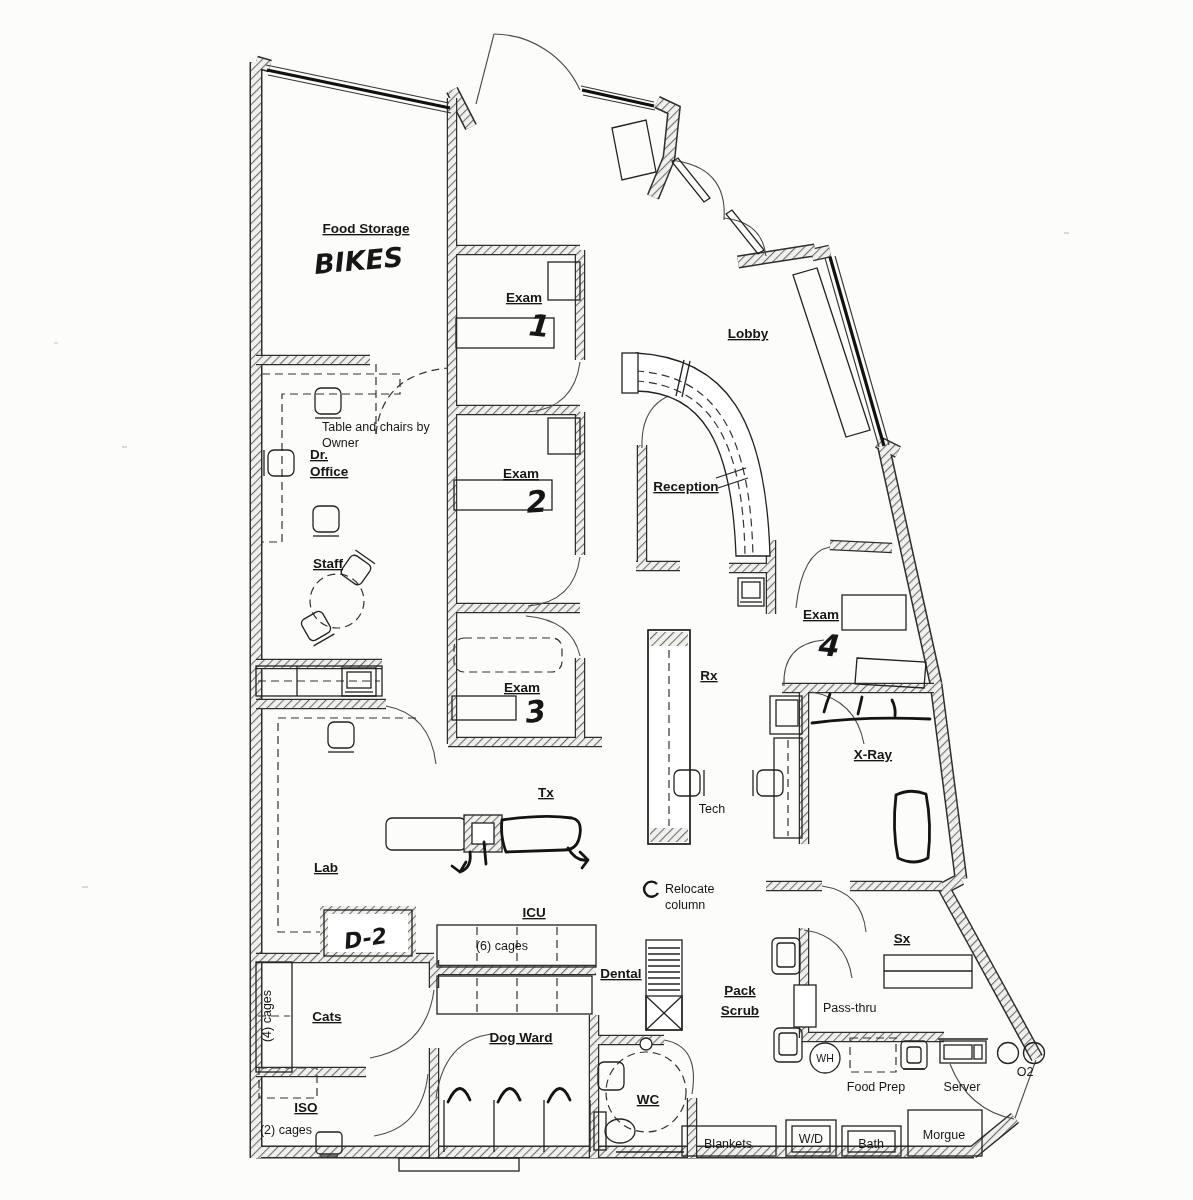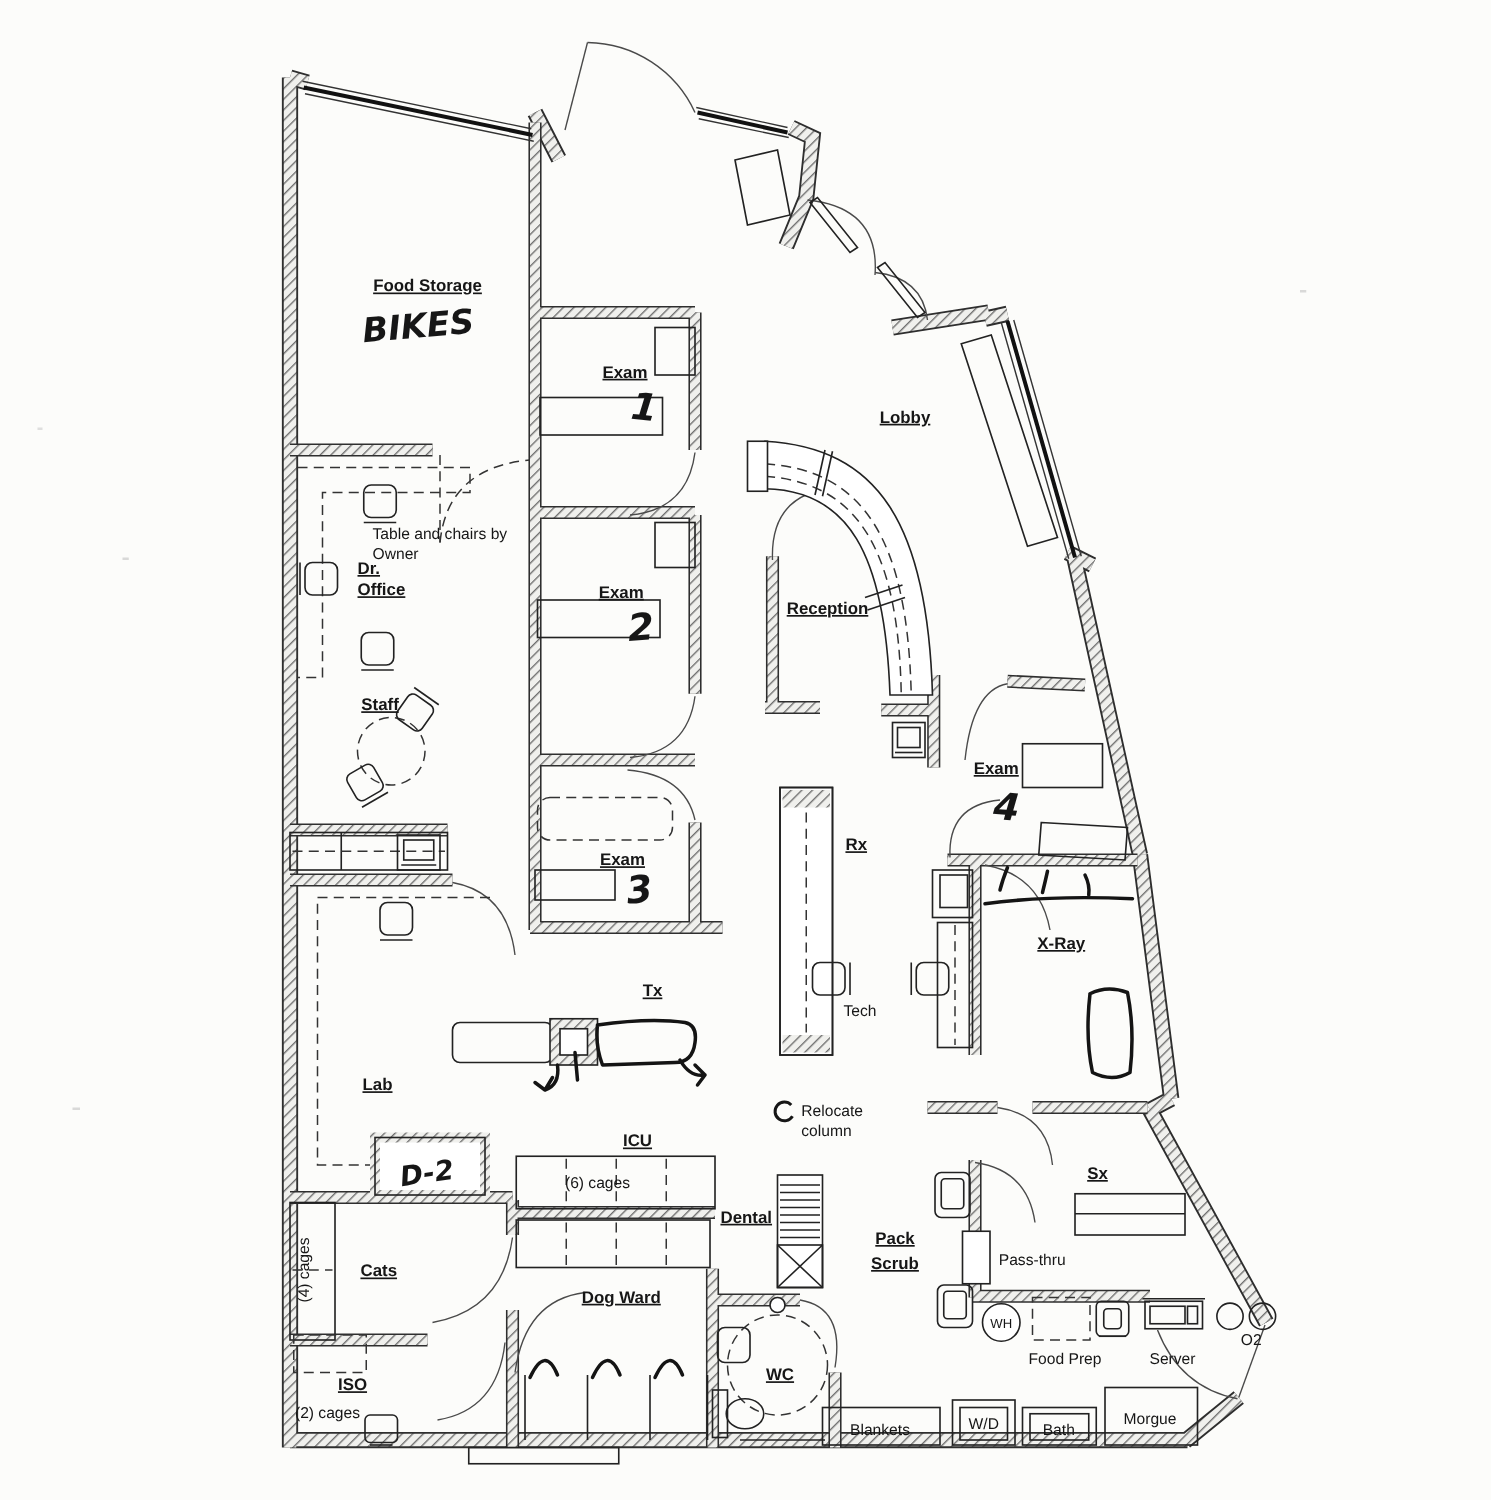--- a/index.html
+++ b/index.html
@@ -1,16 +1,16 @@
 <!DOCTYPE html>
 <html><head>
 <meta charset="utf-8">
 <style>
   html,body{margin:0;padding:0;background:#fcfcfa;}
-  #page{position:relative;width:1117px;height:1200px;background:#fcfcfa;overflow:hidden;}
+  #page{position:relative;width:1117px;height:1200px;background:#fcfcfa;overflow:hidden;margin-left:24px;}
   svg{display:block;}
   text{fill:#161616;font-family:"Liberation Sans",sans-serif;}
   .rm{font-weight:bold;font-size:13.5px;text-decoration:underline;}
   .sm{font-size:12.5px;}
   .tiny{font-size:10.5px;}
   .hand{font-family:"DejaVu Sans",sans-serif;font-weight:bold;font-style:italic;}
   .thin{stroke:#222;stroke-width:1.3;fill:none;}
   .thinf{stroke:#222;stroke-width:1.3;fill:#ffffff;}
   .dash{stroke:#333;stroke-width:1.2;fill:none;stroke-dasharray:8 5;}
   .door{stroke:#4a4a4a;stroke-width:1.1;fill:none;}

